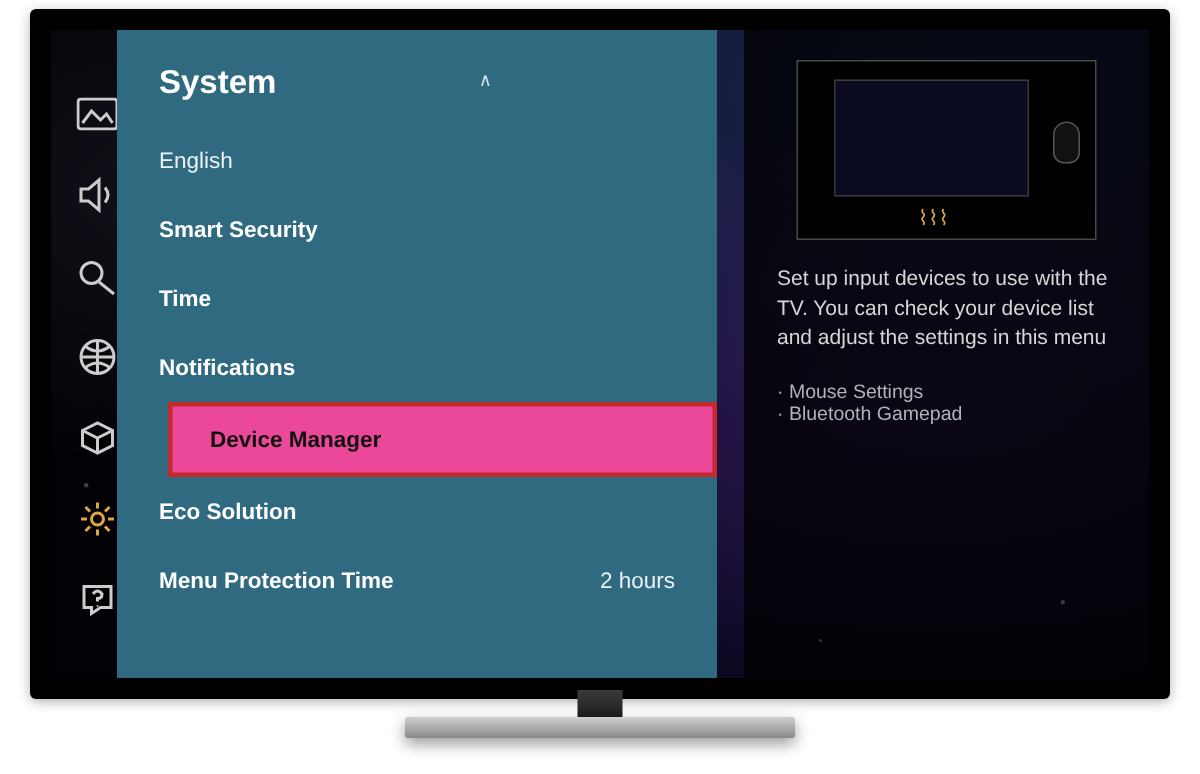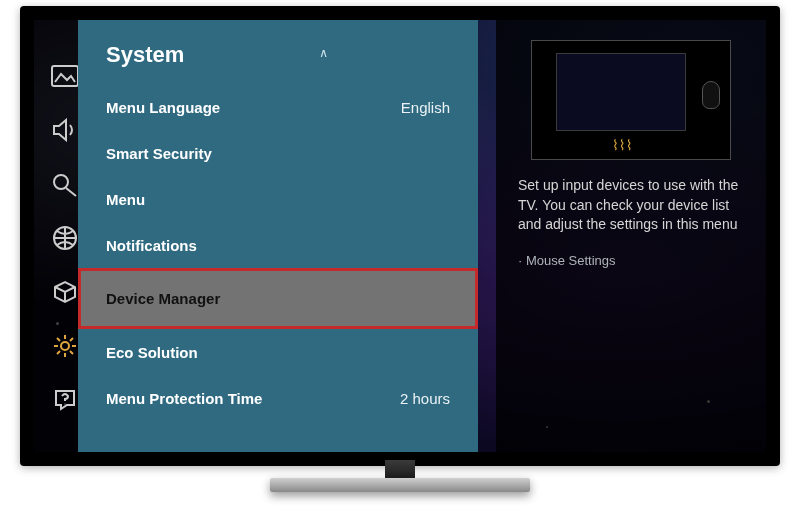--- a/index.html
+++ b/index.html
@@ -86,25 +86,26 @@
     justify-content: space-between;
     height: 46px;
     padding: 0 28px;
     font-size: 15px;
     font-weight: bold;
     color: #fff;
     cursor: pointer;
   }
   .menu-item .value { font-weight: normal; color: #eaf2f5; }
   .menu-item.selected {
-    background: #737373;
+    background: #ec4899;
     color: #111;
     border: 3px solid #c42a2a;
-    height: 61px;
+    height: 50px;
     padding: 0 25px;
+    margin-left: 34px;
   }
 
   .help-panel {
     position: absolute;
     left: 462px; top: 0; right: 0; bottom: 0;
     background: rgba(0,0,0,.78);
     color: #d6d6d6;
     padding: 20px 22px;
     font-size: 14px;
   }
@@ -189,29 +190,28 @@
             <circle cx="12" cy="16" r="0.6" fill="#ccc" stroke="none"></circle>
           </svg>
       </div>
     </div>
 
     <div class="menu-panel">
       <div class="panel-title">System</div>
       <div class="scroll-caret">∧</div>
       <ul class="menu-list">
         <li class="menu-item">
-          <span>Menu Language</span>
           <span class="value">English</span>
         </li>
         <li class="menu-item">
           <span>Smart Security</span>
           <span class="value"></span>
         </li>
         <li class="menu-item">
-          <span>Menu</span>
+          <span>Time</span>
           <span class="value"></span>
         </li>
         <li class="menu-item">
           <span>Notifications</span>
           <span class="value"></span>
         </li>
         <li class="menu-item selected">
           <span>Device Manager</span>
           <span class="value"></span>
         </li>
@@ -228,19 +228,20 @@
 
     <div class="help-panel">
       <div class="help-thumb">
         <div class="inner-screen"></div>
         <div class="wifi">⌇⌇⌇</div>
         <div class="mouse"></div>
       </div>
       <p class="help-desc">Set up input devices to use with the TV. You can check your device list and adjust the settings in this menu</p>
       <ul class="help-sub-list">
         <li>Mouse Settings</li>
+        <li>Bluetooth Gamepad</li>
       </ul>
     </div>
 
   </div>
 </div>
 <div class="tv-stand-neck"></div>
 <div class="tv-stand-base"></div>
 
 </body></html>

